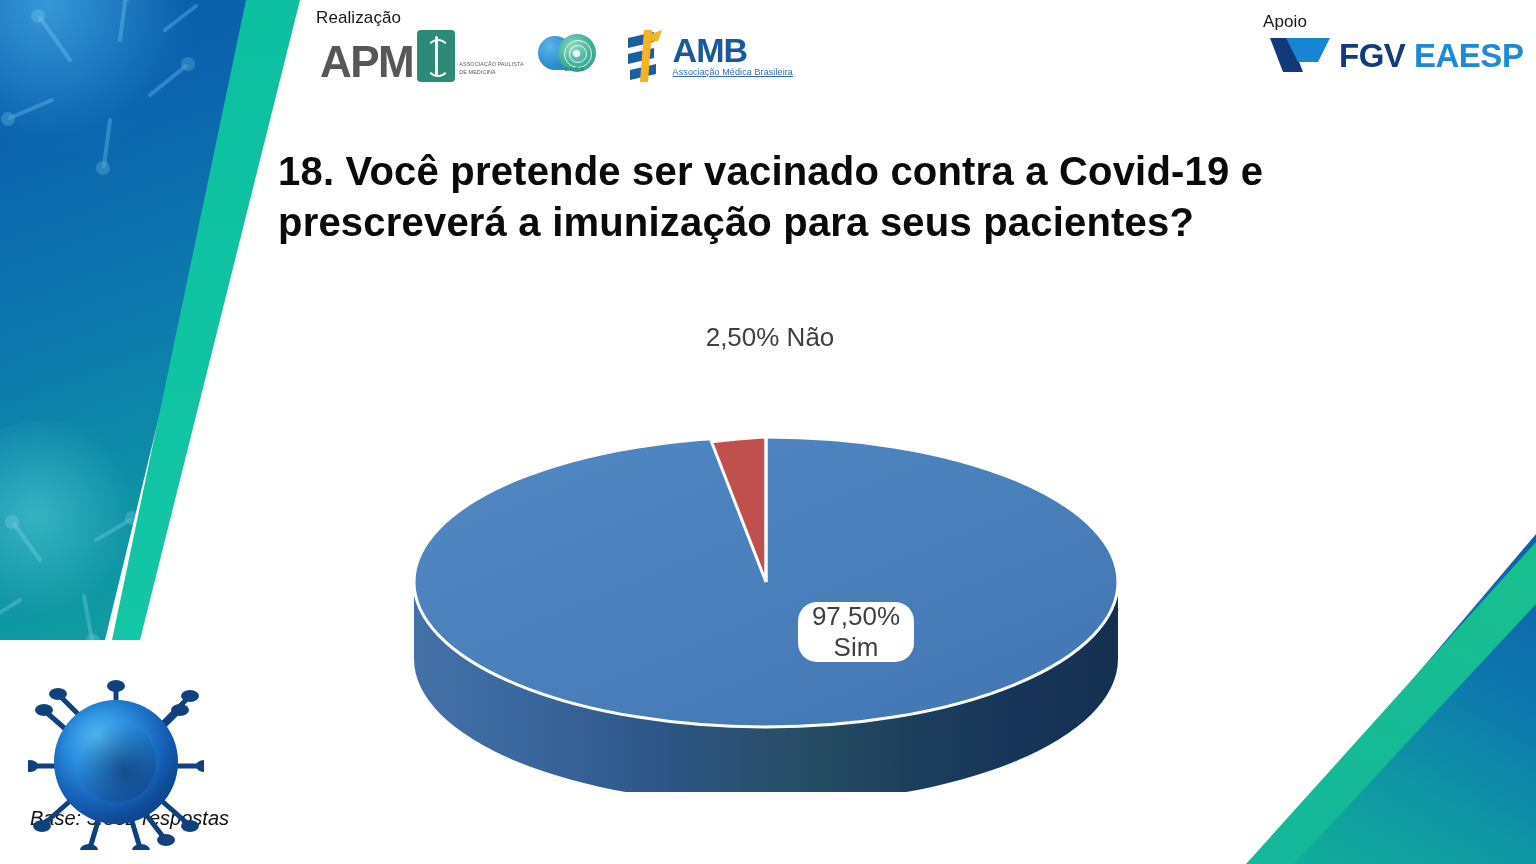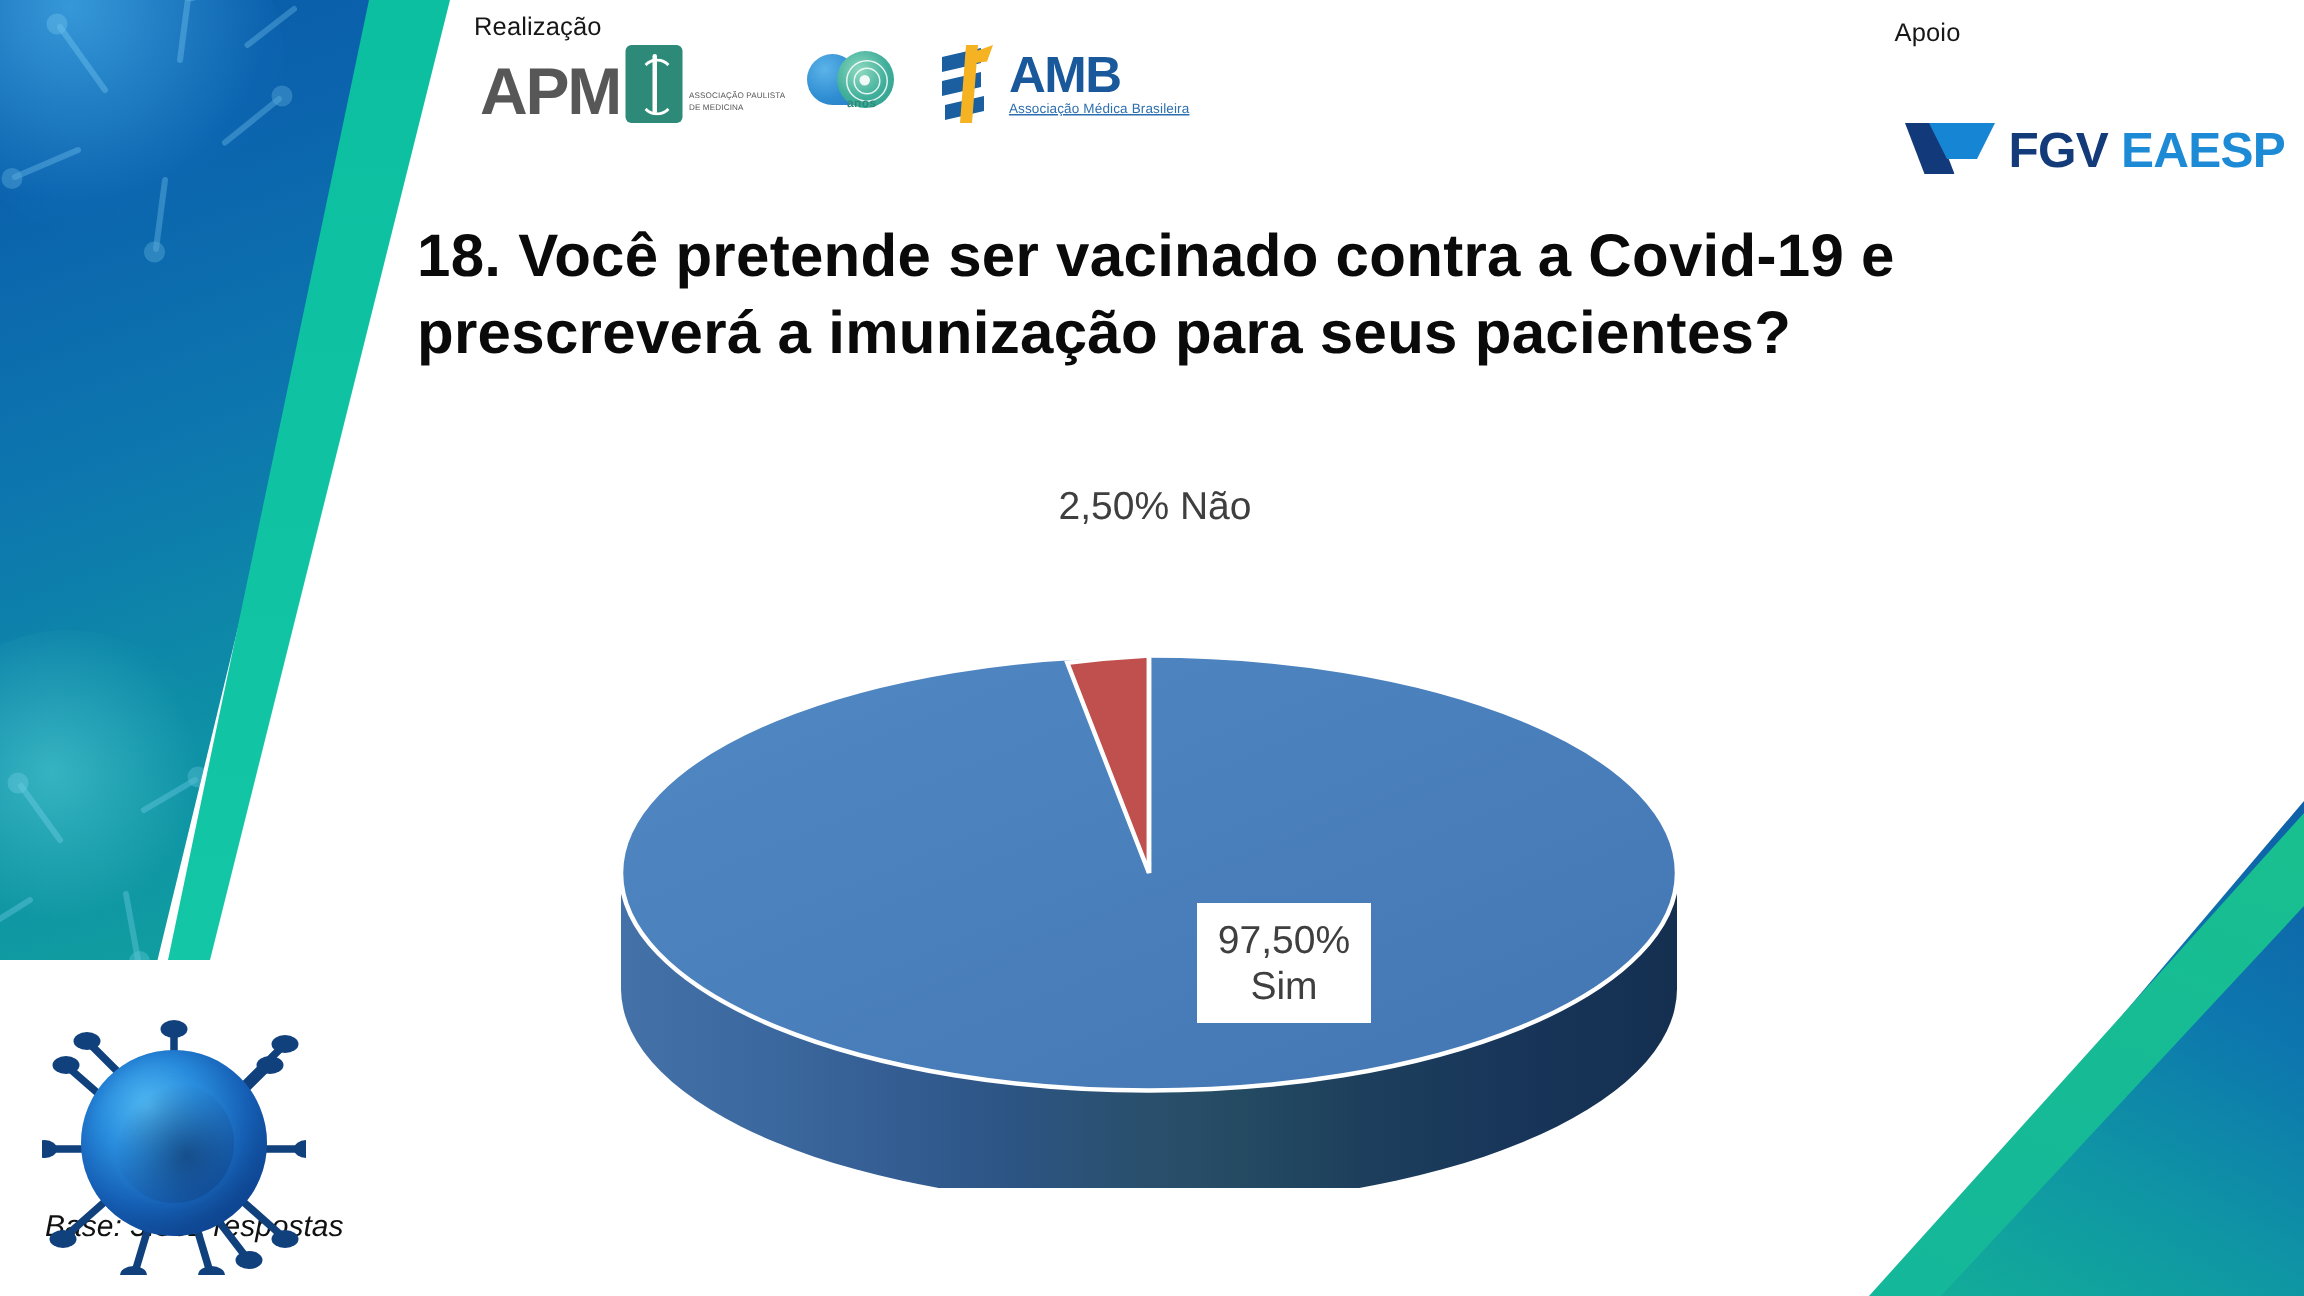--- a/index.html
+++ b/index.html
@@ -58,43 +58,43 @@
     border:1.4px solid rgba(255,255,255,.85);border-radius:50%;}
   .anos .globe i:nth-child(2){width:16px;height:16px;margin:-8px 0 0 -8px;}
   .anos .globe i:nth-child(3){width:7px;height:7px;margin:-3.5px 0 0 -3.5px;background:rgba(255,255,255,.9);border:0;}
   .anos .word{position:absolute;left:27px;top:30px;font-size:8px;font-weight:bold;color:#2e8a78;letter-spacing:.3px;}
 
   .amb-wrap{display:flex;align-items:center;gap:5px;margin-left:12px;}
   .amb-mark{position:relative;width:44px;height:56px;}
   .amb-txt .amb-name{font-size:34px;font-weight:bold;color:#19599b;letter-spacing:-1px;line-height:.92;}
   .amb-txt .amb-sub{font-size:9px;color:#2d6fae;letter-spacing:.1px;margin-top:1px;text-decoration:underline;}
 
-  .fgv{position:absolute;left:1270px;top:38px;display:flex;align-items:center;gap:9px;margin-top:44px;}
+  .fgv{position:absolute;left:1270px;top:38px;display:flex;align-items:center;gap:9px;}
   .fgv-mark{width:60px;height:34px;position:relative;}
   .fgv-mark .vdark{position:absolute;left:0;top:0;width:40px;height:34px;background:#123a7a;
     clip-path:polygon(0 0,20px 0,33px 34px,13px 34px);}
   .fgv-mark .vlight{position:absolute;left:16px;top:0;width:44px;height:24px;background:#1686d4;
     clip-path:polygon(0 0,44px 0,32px 24px,12px 24px);}
   .fgv-word{font-size:33px;font-weight:bold;letter-spacing:-.5px;line-height:1;}
   .fgv-word .dk{color:#133a79;}
   .fgv-word .lt{color:#1d8ad6;}
 
   
   .title{position:absolute;left:278px;top:146px;width:1150px;
     font-size:40px;font-weight:bold;color:#0a0a0a;line-height:1.28;letter-spacing:.2px;}
 
   
   .chart{position:absolute;left:410px;top:322px;width:720px;height:480px;}
   .slice-label-top{position:absolute;left:0;top:0;width:720px;text-align:center;
     font-size:26px;color:#3f3f3f;}
   .pie-wrap{position:absolute;left:0;top:52px;width:712px;height:418px;}
   .pie-svg{position:absolute;left:0;top:0;}
-  .sim-label{position:absolute;left:388px;top:228px;width:116px;height:80px;background:#fff;
+  .sim-label{position:absolute;left:388px;top:228px;width:116px;height:60px;background:#fff;
     display:flex;flex-direction:column;align-items:center;justify-content:center;
-    font-size:26px;color:#3f3f3f;line-height:1.18;}
+    font-size:26px;color:#3f3f3f;line-height:1.18;border-radius:19px;}
 
   
   .base{position:absolute;left:30px;top:807px;font-size:20px;font-style:italic;color:#111;}
 </style>
 </head>
 <body>
 
 <div class="left-deco">
   <div class="virus-a"></div>
   <div class="virus-b"></div>

